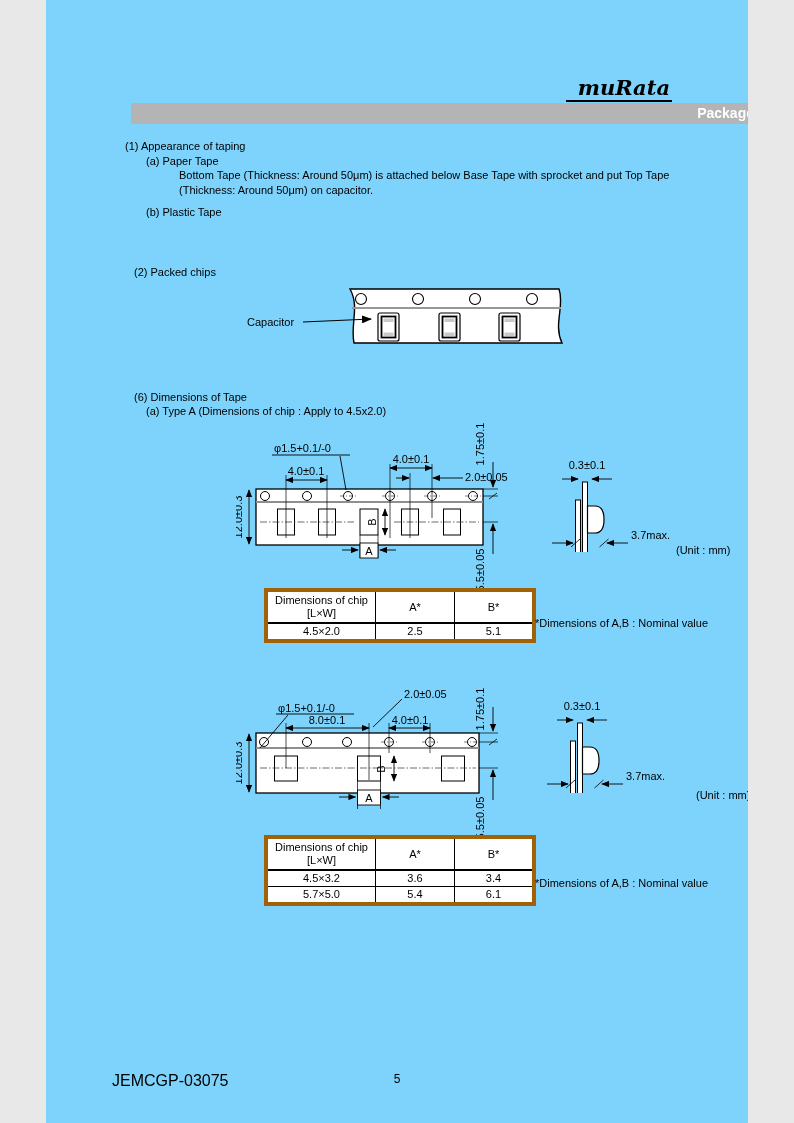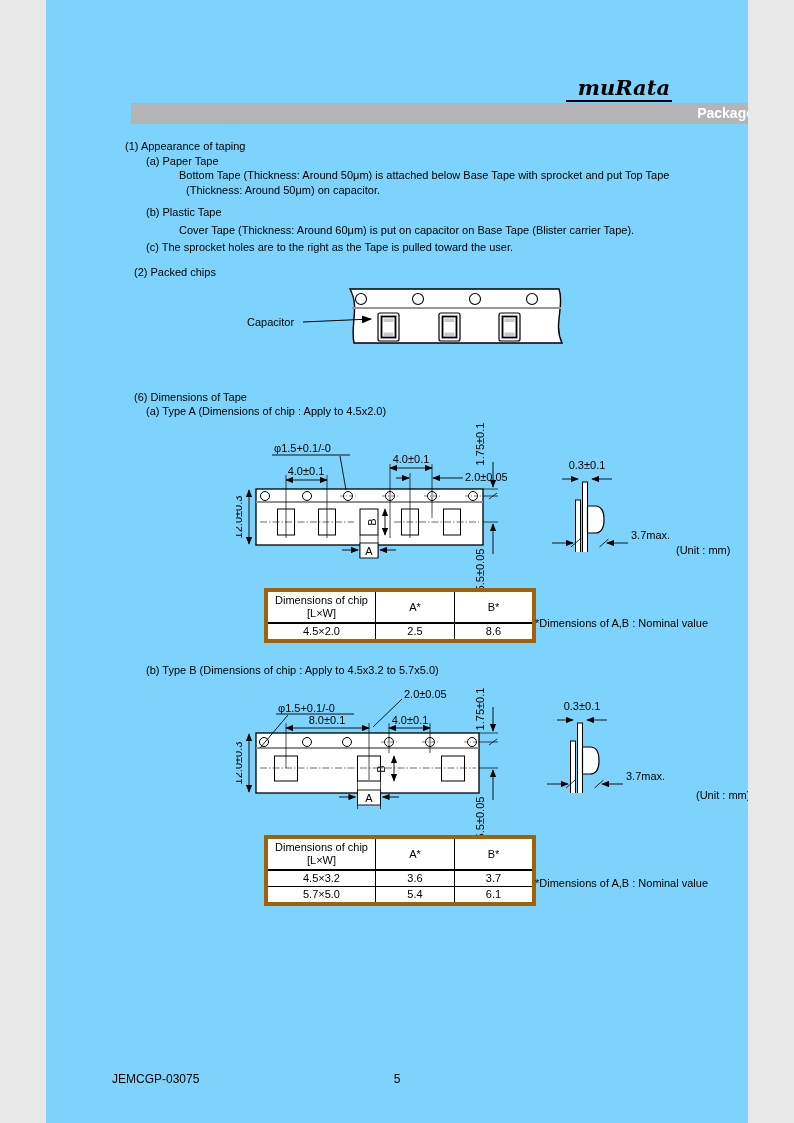--- a/index.html
+++ b/index.html
@@ -15,38 +15,36 @@
           padding-right:12px;box-sizing:border-box;}
   svg{font-family:"Liberation Sans", sans-serif;}
   svg text{font-size:11px;fill:#000;}
   table.dim{position:absolute;border-collapse:collapse;background:#fff;font-size:11px;}
   table.dim th, table.dim td{border:1px solid #000;text-align:center;padding:0;font-weight:normal;}
   table.dim{border:4px solid #a16207;}
   table.dim thead tr{border-bottom:2px solid #000;}
   table.dim th{height:30px;line-height:13px;}
   table.dim td{height:15px;line-height:15px;margin-left:8px;}
   .c1{width:107px;} .c2{width:78px;} .c3{width:77px;}
-  .footer-id{position:absolute;left:66px;top:1072px;font-size:12px;}
+  .footer-id{position:absolute;left:66px;top:1072px;font-size:16px;}
   .footer-page{position:absolute;left:0;right:0;top:1072px;text-align:center;font-size:12px;}
 </style>
 </head>
 <body>
 
 <div class="page">
 
   <div class="logo">muRata</div>
   <div class="banner">Package</div>
 
   <div class="t" style="left:79px;top:140px">(1) Appearance of taping</div>
   <div class="t" style="left:100px;top:155px">(a) Paper Tape</div>
   <div class="t" style="left:133px;top:169px">Bottom Tape (Thickness: Around 50μm) is attached below Base Tape with sprocket and put Top Tape</div>
-  <div class="t" style="left:140px;top:184px">(Thickness: Around 50μm) on capacitor.</div>
+  <div class="t" style="left:133px;top:184px">(Thickness: Around 50μm) on capacitor.</div>
   <div class="t" style="left:100px;top:206px">(b) Plastic Tape</div>
-  <div class="t" style="left:133px;top:224px">Cover Tape (Thickness: Around 60μm) is put on capacitor on Base Tape (Blister carrier Tape).</div>
-  <div class="t" style="left:100px;top:241px">(c) The sprocket holes are to the right as the Tape is pulled toward the user.</div>
 
   <div class="t" style="left:88px;top:266px">(2) Packed chips</div>
 
   <svg class="abs" style="left:195px;top:282px" width="330" height="72" viewBox="0 0 330 72">
     <defs>
       <marker id="mkC" viewBox="0 0 10 8" refX="9" refY="4" markerWidth="10" markerHeight="8" orient="auto">
         <path d="M0,0L10,4L0,8z" fill="#000"></path>
       </marker>
     </defs>
     <path d="M109,7 L318,7 C324,24 312,42 321,61 L113,61 C109,43 119,25 109,7 Z" fill="#fff" stroke="#000" stroke-width="1.4"></path>
@@ -184,27 +182,26 @@
           <div>[L×W]</div>
         </th>
         <th class="c2">A*</th>
         <th class="c3">B*</th>
       </tr>
     </thead>
     <tbody>
       <tr>
         <td>4.5×2.0</td>
         <td>2.5</td>
-        <td>8.6</td>
+        <td>5.1</td>
       </tr>
     </tbody>
   </table>
   <div class="t" style="left:489px;top:617px">*Dimensions of A,B : Nominal value</div>
 
-  <div class="t" style="left:100px;top:664px">(b) Type B (Dimensions of chip : Apply to 4.5x3.2 to 5.7x5.0)</div>
 
   <svg class="abs" style="left:190px;top:685px" width="290" height="175" viewBox="0 0 290 175">
     <defs>
       <marker id="mkB" viewBox="0 0 10 8" refX="9" refY="4" markerWidth="9" markerHeight="7" orient="auto-start-reverse">
         <path d="M0,0L10,4L0,8z" fill="#000"></path>
       </marker>
     </defs>
     <rect x="20" y="48" width="223" height="60" fill="#fff" stroke="#000" stroke-width="1.3"></rect>
     <path d="M20,63 H243" stroke="#8f8f8f" stroke-width="2" fill="none"></path>
     <g fill="#fff" stroke="#000" stroke-width="1">
@@ -292,21 +289,21 @@
           <div>[L×W]</div>
         </th>
         <th class="c2">A*</th>
         <th class="c3">B*</th>
       </tr>
     </thead>
     <tbody>
       <tr>
         <td>4.5×3.2</td>
         <td>3.6</td>
-        <td>3.7</td>
+        <td>3.4</td>
       </tr>
       <tr>
         <td>5.7×5.0</td>
         <td>5.4</td>
         <td>6.1</td>
       </tr>
     </tbody>
   </table>
   <div class="t" style="left:489px;top:877px">*Dimensions of A,B : Nominal value</div>
 

